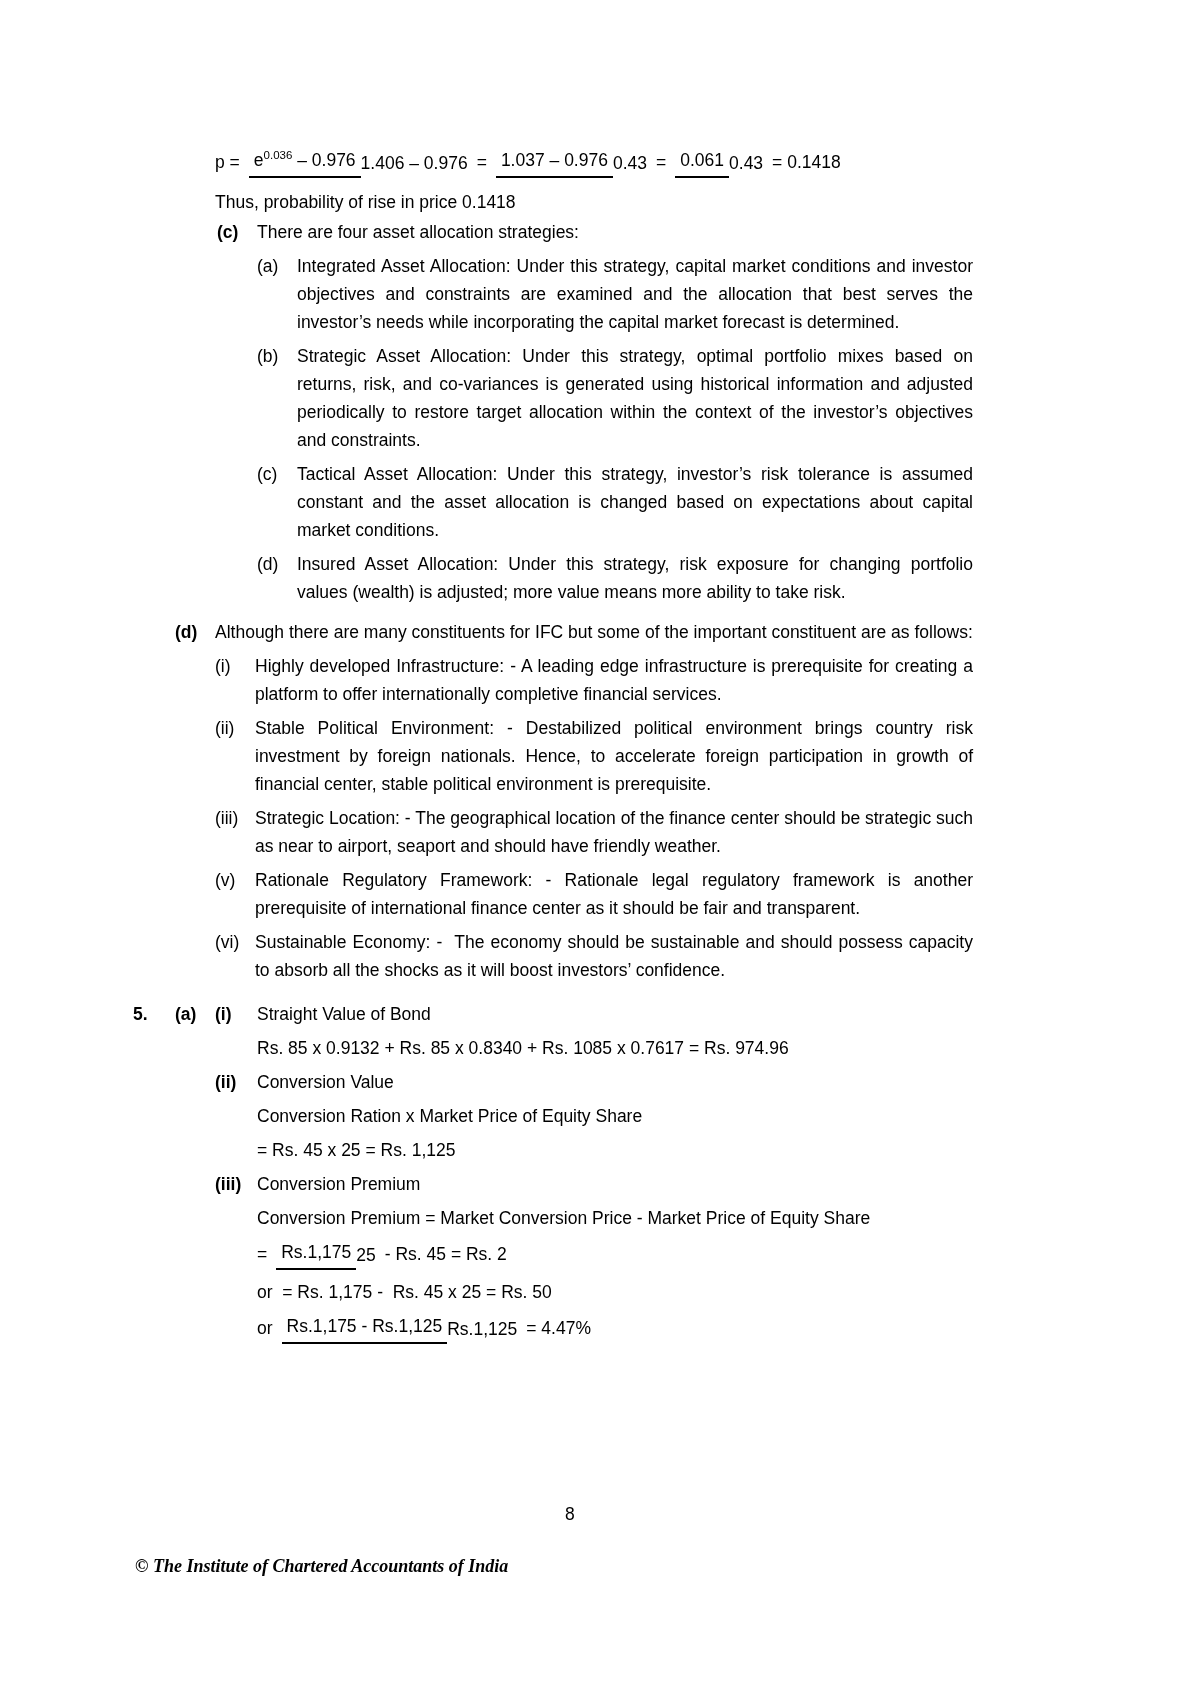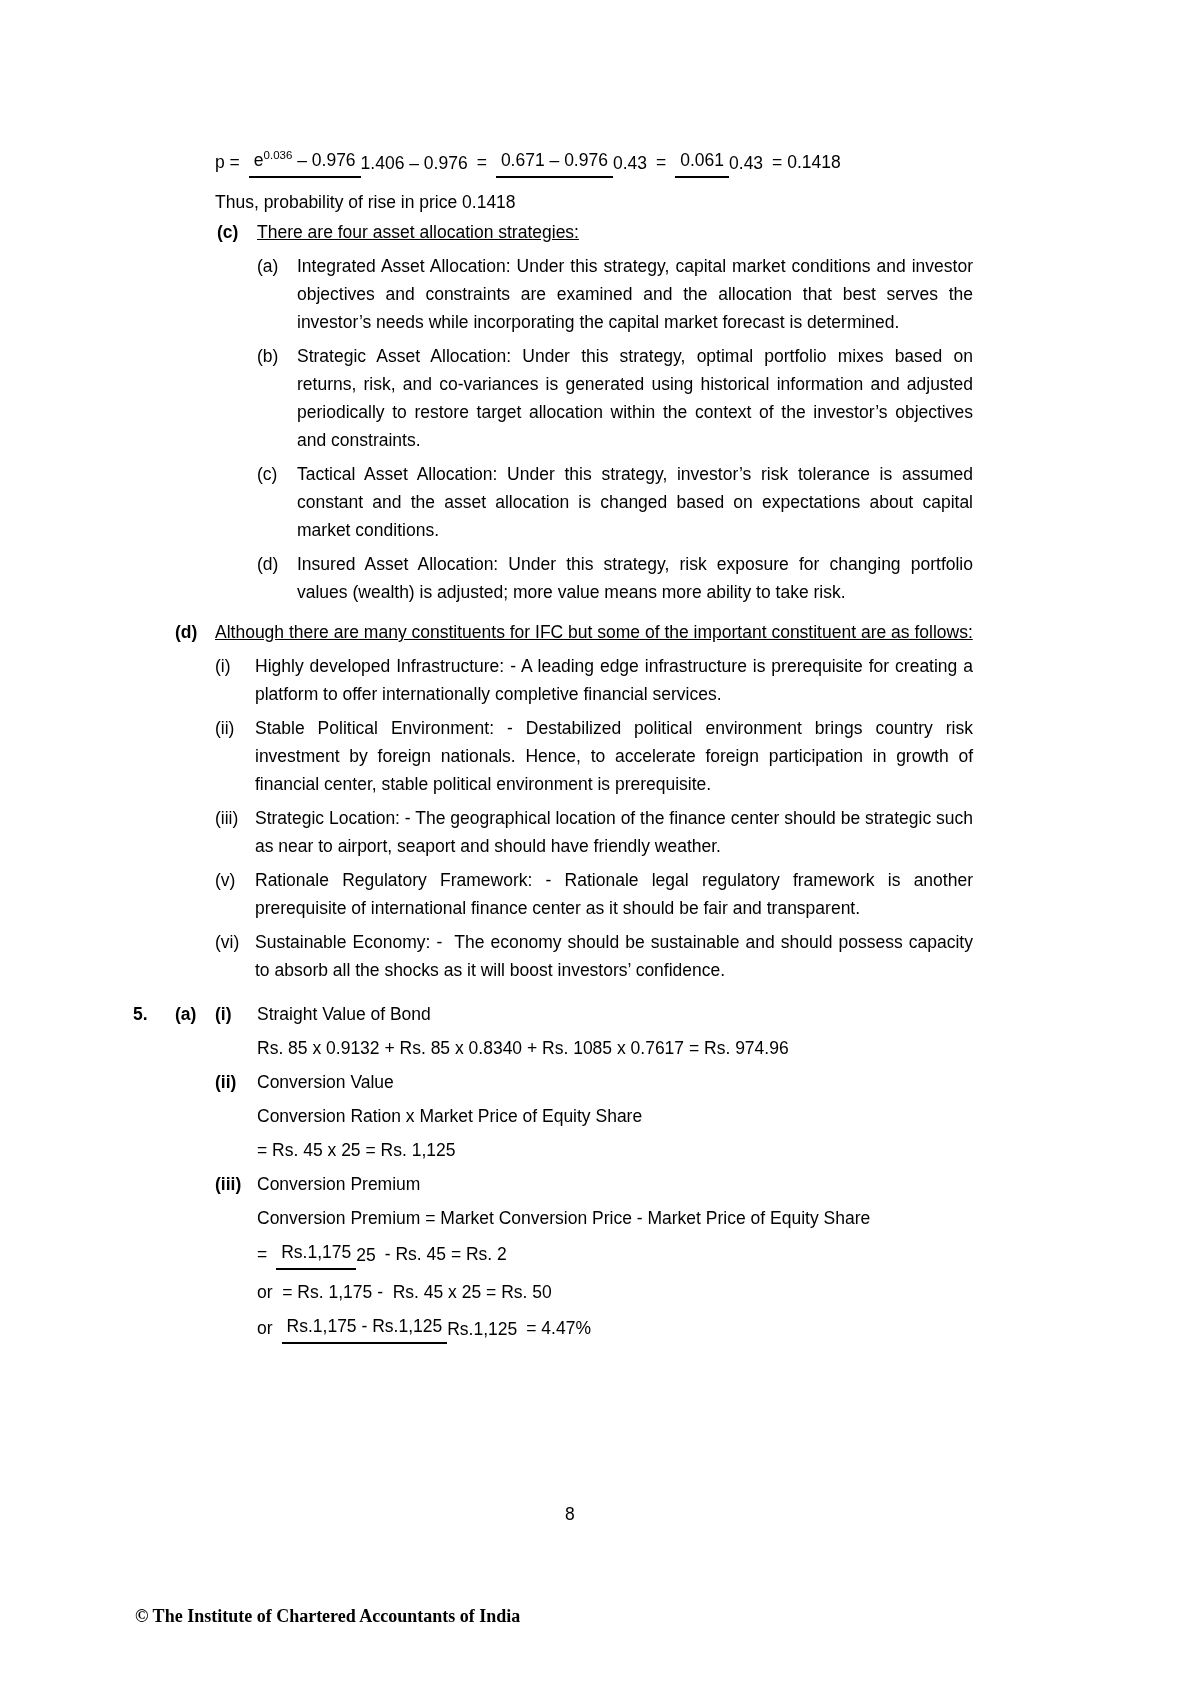--- a/index.html
+++ b/index.html
@@ -30,51 +30,52 @@
   .fden { padding-top:2px; white-space:nowrap; }
   .fsup { font-size:11.5px; vertical-align:super; line-height:0; }
   .fpost, .fpre { white-space:nowrap; }
 
   
   .li { display:flex; margin-bottom:6px; }
   .lbl40 { flex:0 0 40px; }
   .lbl42 { flex:0 0 42px; }
   .jtxt { flex:1; text-align:justify; }
   .ltxt { flex:1; }
-  .intro { margin:0 0 6px 0; text-align:justify;text-decoration:underline; }
+  .intro { margin:0 0 6px 0; text-align:justify; }
   .sec { margin-bottom:6px; }
   .s5 { margin-top:10px; }
   .s5line { margin-bottom:6px; }
   .s5frac { margin-top:4px; margin-bottom:8px; }
 
   .pagenum {
     position:absolute; top:1500px; left:565px;
   }
   .footer {
-    position:absolute; left:135px; top:1602px;
+    position:absolute; left:135px; top:1552px;
     font-family:"Liberation Serif", serif;
     font-weight:bold;
     font-size:18px;
+    font-style:italic;
   }
 </style>
 </head>
 <body>
 
 <div class="page">
   <div class="content">
 
     <div class="formula indent82">
       <span class="fpre">p =</span>
       <span class="frac">
         <span class="fnum"><span>e</span><sup class="fsup">0.036</sup> <span>– 0.976</span></span>
         <span class="fden">1.406 – 0.976</span>
       </span>
       <span class="fpre">=</span>
       <span class="frac">
-        <span class="fnum">0.671 – 0.976</span>
+        <span class="fnum">1.037 – 0.976</span>
         <span class="fden">0.43</span>
       </span>
       <span class="fpre">=</span>
       <span class="frac">
         <span class="fnum">0.061</span>
         <span class="fden">0.43</span>
       </span>
       <span class="fpost">= 0.1418</span>
     </div>
 

